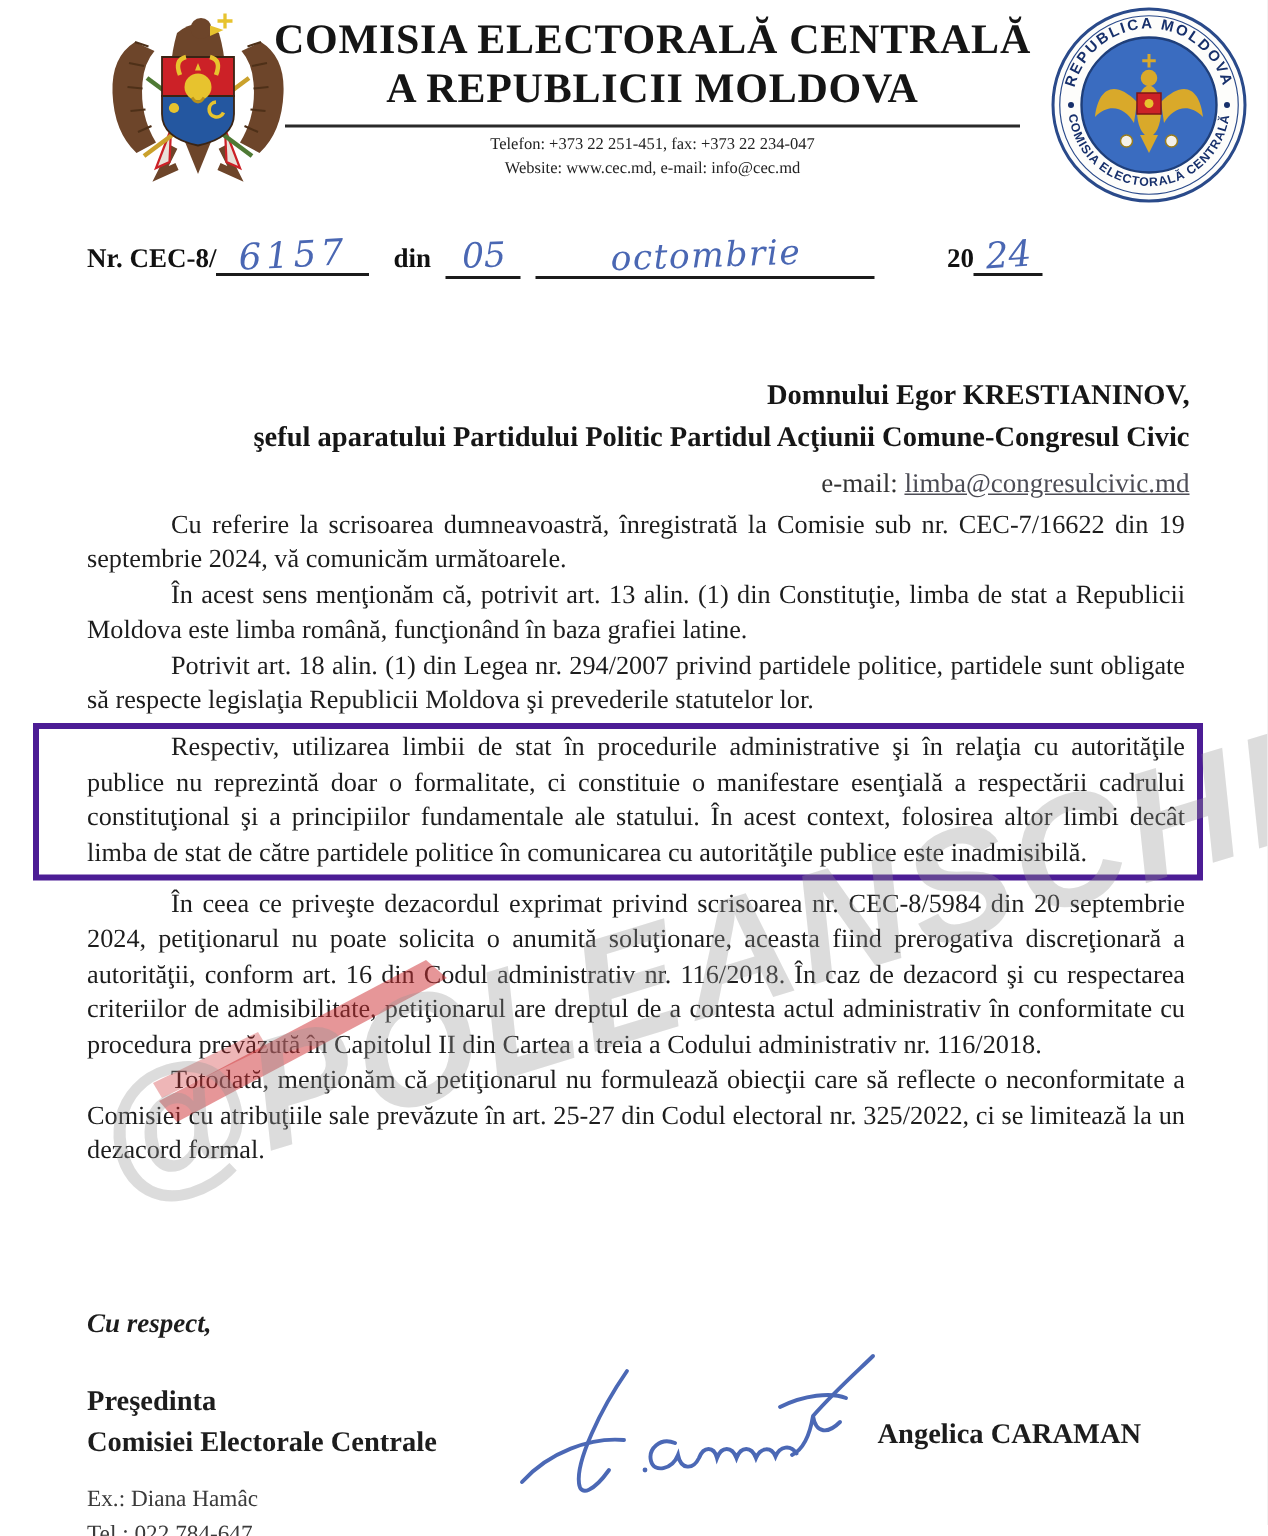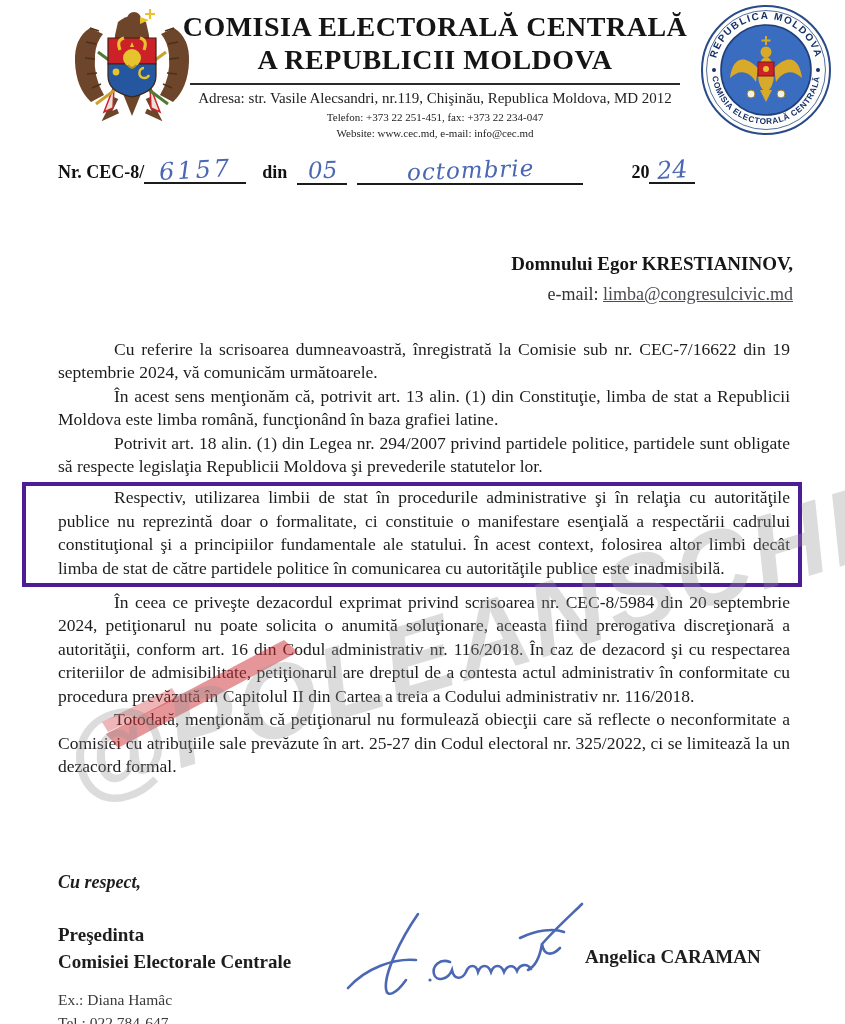--- a/index.html
+++ b/index.html
@@ -86,21 +86,20 @@
     <path d="M66,59 q4,6 8,0" stroke="#b8901a" stroke-width="2" fill="none"></path>
     <path d="M70,36 l2,5 h-4 z" fill="#e7c32e"></path>
     <circle cx="54" cy="66" r="3.4" fill="#e7c32e"></circle>
     <path d="M82,62 a5,5 0 1 0 5,7" stroke="#e7c32e" stroke-width="2.4" fill="none"></path>
   </svg>
 
   <div class="head-center">
     <div class="org-line">COMISIA ELECTORALĂ CENTRALĂ</div>
     <div class="org-line">A REPUBLICII MOLDOVA</div>
     <div class="head-rule"></div>
-    <div class="head-small">Adresa: str. Vasile Alecsandri, nr.119, Chişinău, Republica Moldova, MD 2012</div>
     <div class="head-smaller">Telefon: +373 22 251-451, fax: +373 22 234-047</div>
     <div class="head-smaller">Website: www.cec.md, e-mail: info@cec.md</div>
   </div>
 
   <svg class="seal" width="136" height="136" viewBox="0 0 136 136" aria-hidden="true">
     <circle cx="68" cy="68" r="64" fill="#fdfdfb" stroke="#2a4a8a" stroke-width="2"></circle>
     <circle cx="68" cy="68" r="59.5" fill="none" stroke="#2a4a8a" stroke-width="0.8"></circle>
     <circle cx="68" cy="68" r="45" fill="#3a6cc0" stroke="#1f3f7a" stroke-width="1.6"></circle>
     <path id="sealTop" d="M 17,68 A 51,51 0 0 1 119,68" fill="none"></path>
     <path id="sealBottom" d="M 14,68 A 54,54 0 0 0 122,68" fill="none"></path>
@@ -126,20 +125,21 @@
       <circle cx="83" cy="92" r="4" fill="#f4f1ea" stroke="#9a7d1d" stroke-width="1"></circle>
     </g>
   </svg>
 
   <div class="ref-line">
     <span>Nr. CEC-8/</span><span class="slot" style="width:102px;"><span class="hw hw-nr">6157</span></span><span style="margin-left:16px;">din</span><span class="slot" style="width:50px;margin-left:10px;"><span class="hw hw-day">05</span></span><span class="slot" style="width:226px;margin-left:10px;"><span class="hw hw-month">octombrie</span></span><span style="margin-left:48px;">20</span><span class="slot" style="width:46px;"><span class="hw hw-year">24</span></span>
   </div>
 
   <div class="recipient">
     <div class="rcpt-bold">Domnului Egor KRESTIANINOV,</div>
+    <div class="rcpt-bold">şeful aparatului Partidului Politic Partidul Acţiunii Comune-Congresul Civic</div>
     <div class="rcpt-email">
       <span>e-mail:</span>
       <a>limba@congresulcivic.md</a>
     </div>
   </div>
 
   <div class="body-text">
     <p>Cu referire la scrisoarea dumneavoastră, înregistrată la Comisie sub nr. CEC-7/16622 din 19 septembrie 2024, vă comunicăm următoarele.</p>
     <p>În acest sens menţionăm că, potrivit art. 13 alin. (1) din Constituţie, limba de stat a Republicii Moldova este limba română, funcţionând în baza grafiei latine.</p>
     <p>Potrivit art. 18 alin. (1) din Legea nr. 294/2007 privind partidele politice, partidele sunt obligate să respecte legislaţia Republicii Moldova şi prevederile statutelor lor.</p>

